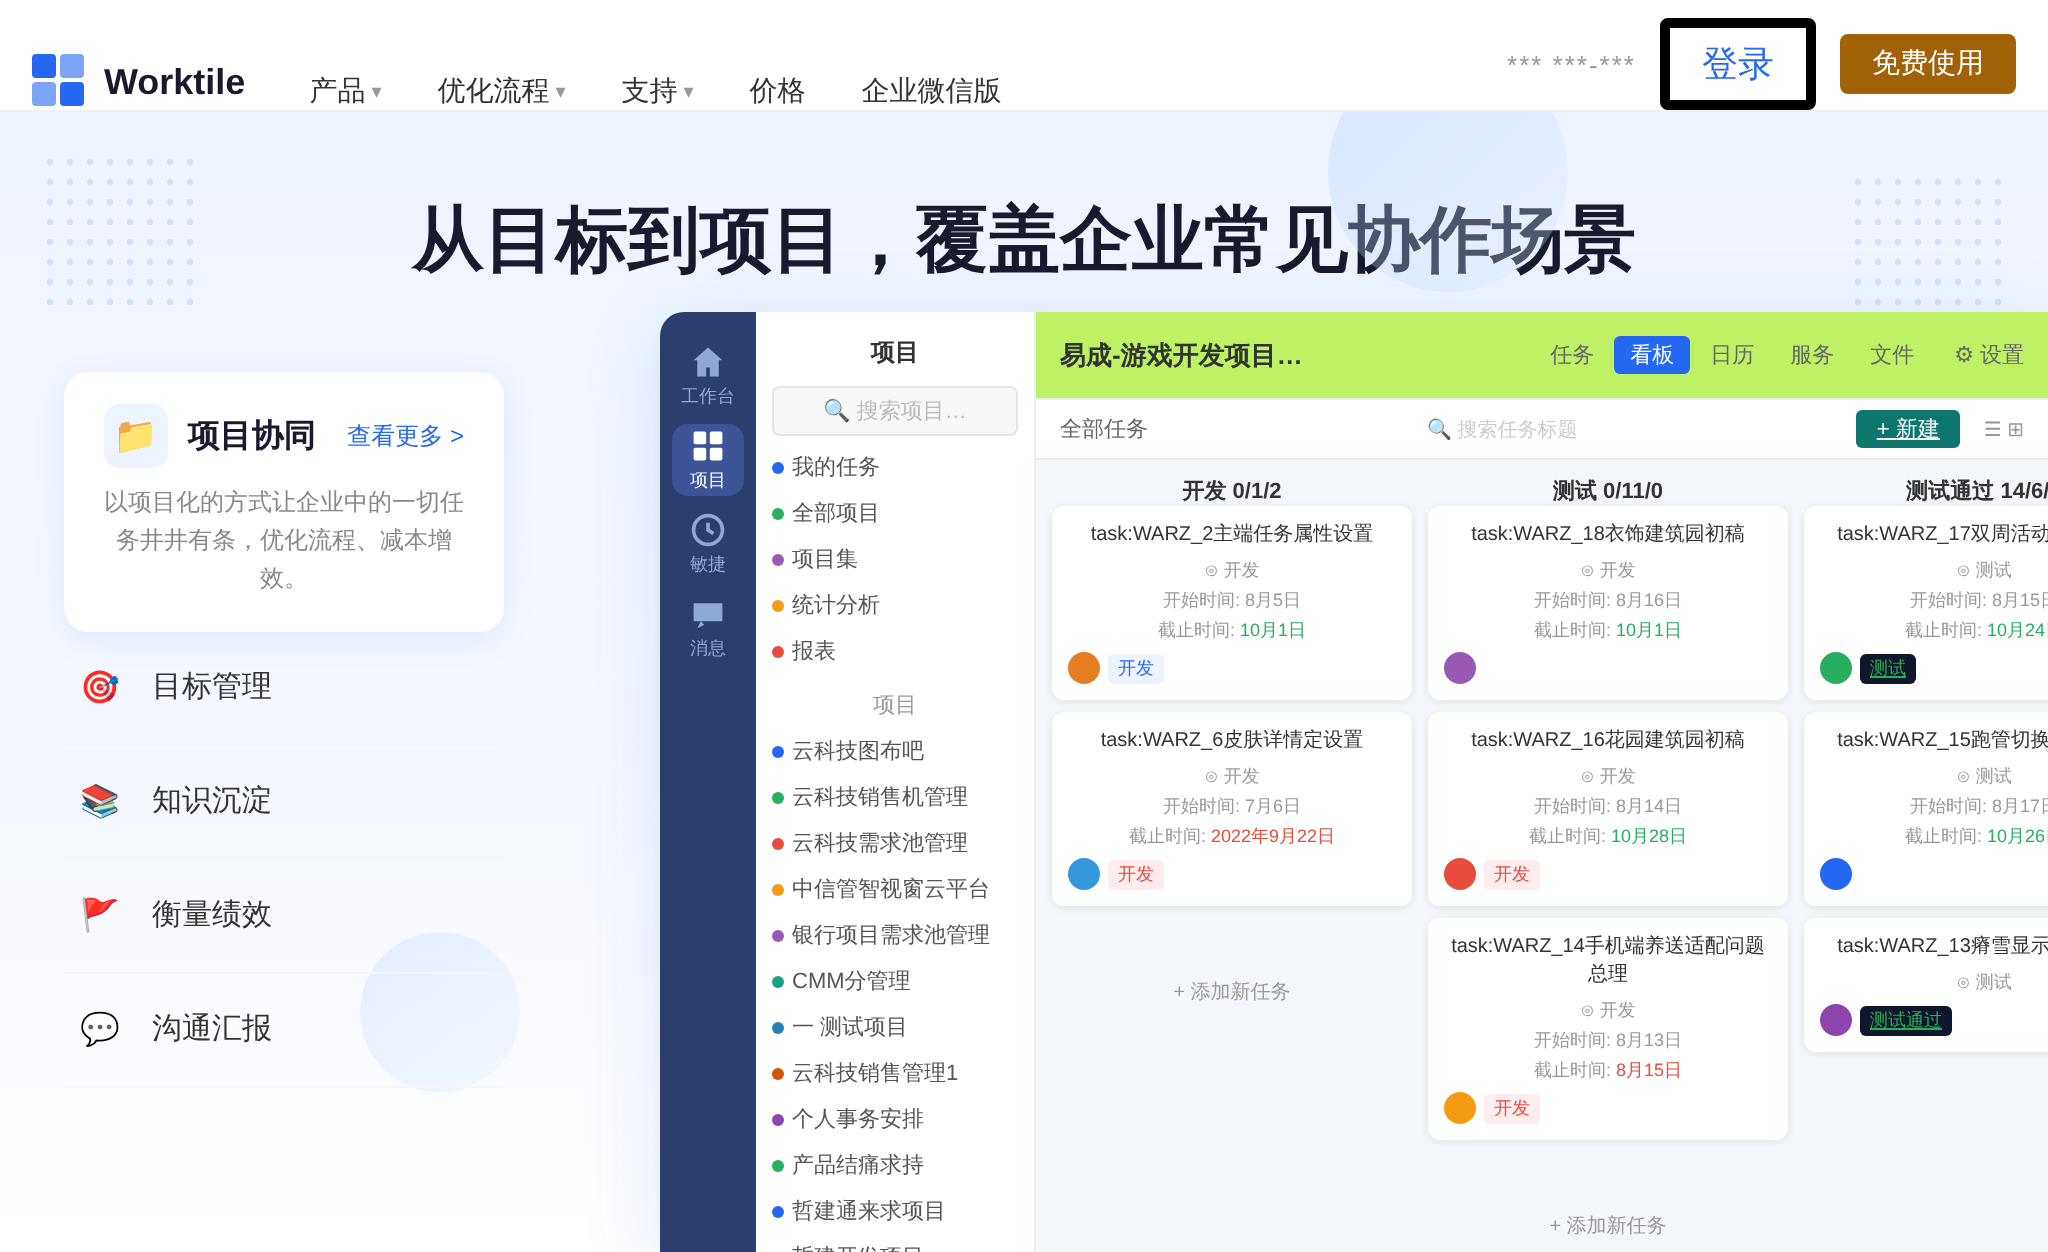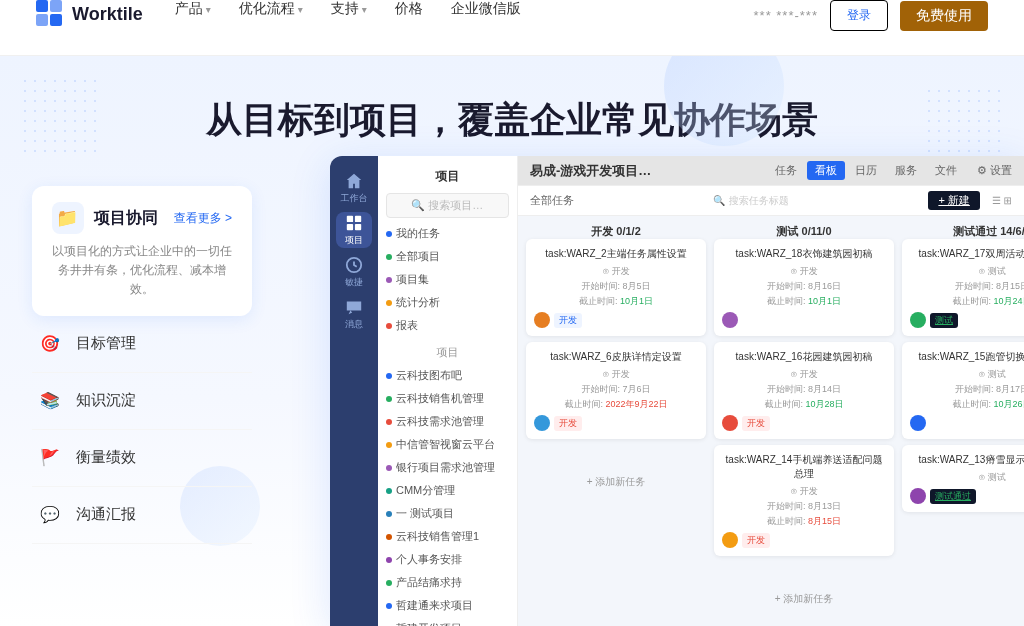--- a/index.html
+++ b/index.html
@@ -1,31 +1,31 @@
 <!DOCTYPE html>
 <html><head>
   <meta charset="utf-8">
   <style>
     * { box-sizing: border-box; margin: 0; padding: 0; }
     body { font-family: -apple-system, BlinkMacSystemFont, 'PingFang SC', 'Microsoft YaHei', sans-serif; background: #fff; width: 1024px; height: 626px; overflow: hidden; }
 
     
     .navbar {
-      display: flex; align-items: flex-start; padding: 0 36px; height: 56px;
+      display: flex; align-items: flex-end; padding: 0 16px; height: 56px;
       background: #fff; border-bottom: 1px solid #f0f0f0; position: relative; z-index: 10;
     }
     .nav-logo { display: flex; align-items: center; gap: 8px; margin-right: 32px; }
     .nav-logo-icon { width: 28px; height: 28px; }
     .nav-logo-text { font-size: 18px; font-weight: 700; color: #1a1a2e; }
     .nav-links { display: flex; align-items: center; gap: 28px; flex: 1; }
     .nav-link { font-size: 14px; color: #333; cursor: pointer; display: flex; align-items: center; gap: 3px; }
     .chevron { font-size: 10px; color: #999; }
     .nav-right { display: flex; align-items: center; gap: 12px; }
     .nav-user-info { font-size: 13px; color: #999; letter-spacing: 1px; }
-    .btn-login { padding: 6px 16px; border: 1px solid #000000; border-radius: 4px; color: #2468f2; font-size: 12px; cursor: pointer; background: #fff; }
+    .btn-login { padding: 6px 16px; border: 5px solid #000000; border-radius: 4px; color: #2468f2; font-size: 18px; cursor: pointer; background: #fff; }
     .btn-free { padding: 6px 16px; border-radius: 4px; background: #a16207; color: #fff; font-size: 14px; cursor: pointer; border: none; }
 
     
     .hero {
       background: linear-gradient(180deg, #eef4ff 0%, #f5f8ff 60%, #fff 100%);
       text-align: center; padding: 40px 0 0 0; position: relative; overflow: hidden;
       height: 570px;
     }
     .hero-dots-left {
       position: absolute; left: 20px; top: 20px; width: 80px; height: 80px;
@@ -85,30 +85,30 @@
     .app-leftnav {
       width: 140px; background: #fff; border-right: 1px solid #eee; overflow-y: auto; padding: 8px 0;
     }
     .leftnav-title { font-size: 12px; color: #333; font-weight: 600; padding: 4px 8px 4px 8px; }
     .leftnav-item { font-size: 11px; color: #555; padding: 4px 8px; cursor: pointer; display: flex; align-items: center; gap: 4px; border-radius: 4px; white-space: nowrap; overflow: hidden; text-overflow: ellipsis; }
     .leftnav-item .dot { width: 6px; height: 6px; border-radius: 50%; flex-shrink: 0; }
     .leftnav-search { margin: 4px 8px; padding: 4px 8px; border: 1px solid #e5e5e5; border-radius: 4px; font-size: 11px; color: #bbb; background: #f8f8f8; }
 
     
     .app-main { flex: 1; display: flex; flex-direction: column; overflow: hidden; }
-    .app-topbar { height: 30px; background: #e5e5e5; border-bottom: 1px solid #eee; display: flex; align-items: center; padding: 0 12px; gap: 8px; }
+    .app-topbar { height: 44px; background: #bef264; border-bottom: 1px solid #eee; display: flex; align-items: center; padding: 0 12px; gap: 8px; }
     .topbar-title { font-size: 13px; font-weight: 600; color: #333; }
     .topbar-tabs { display: flex; gap: 2px; margin-left: auto; }
     .topbar-tab { font-size: 11px; padding: 2px 8px; border-radius: 3px; color: #666; cursor: pointer; }
     .topbar-tab.active { background: #2468f2; color: #fff; }
     .topbar-settings { font-size: 11px; color: #666; cursor: pointer; margin-left: 4px; }
 
     .app-toolbar { height: 30px; background: #fff; border-bottom: 1px solid #eee; display: flex; align-items: center; padding: 0 12px; gap: 8px; }
     .toolbar-badge { font-size: 11px; color: #666; }
-    .toolbar-btn { font-size: 11px; padding: 2px 10px; border-radius: 3px; background: #0f172a; color: #fff; cursor: pointer; border: none; text-decoration: underline; }
+    .toolbar-btn { font-size: 11px; padding: 2px 10px; border-radius: 3px; background: #0f766e; color: #fff; cursor: pointer; border: none; text-decoration: underline; }
 
     .kanban-board { flex: 1; display: flex; gap: 8px; padding: 8px; overflow-x: auto; background: #f3f6fb; }
     .kanban-col { width: 180px; flex-shrink: 0; }
     .col-header { font-size: 11px; font-weight: 600; color: #333; margin-bottom: 0; padding: 0 4px; }
     .kanban-card { background: #fff; border-radius: 6px; padding: 8px; margin-bottom: 6px; box-shadow: 0 1px 4px rgba(0,0,0,0.08); font-size: 10px; cursor: pointer; }
     .card-name { font-size: 10px; color: #333; font-weight: 500; margin-bottom: 4px; line-height: 1.4; }
     .card-meta { color: #999; font-size: 9px; margin-bottom: 2px; }
     .card-meta span { color: #e74c3c; }
     .card-meta span.green { color: #27ae60; text-align: center; }
     .card-footer { display: flex; align-items: center; gap: 4px; margin-top: 4px; }

